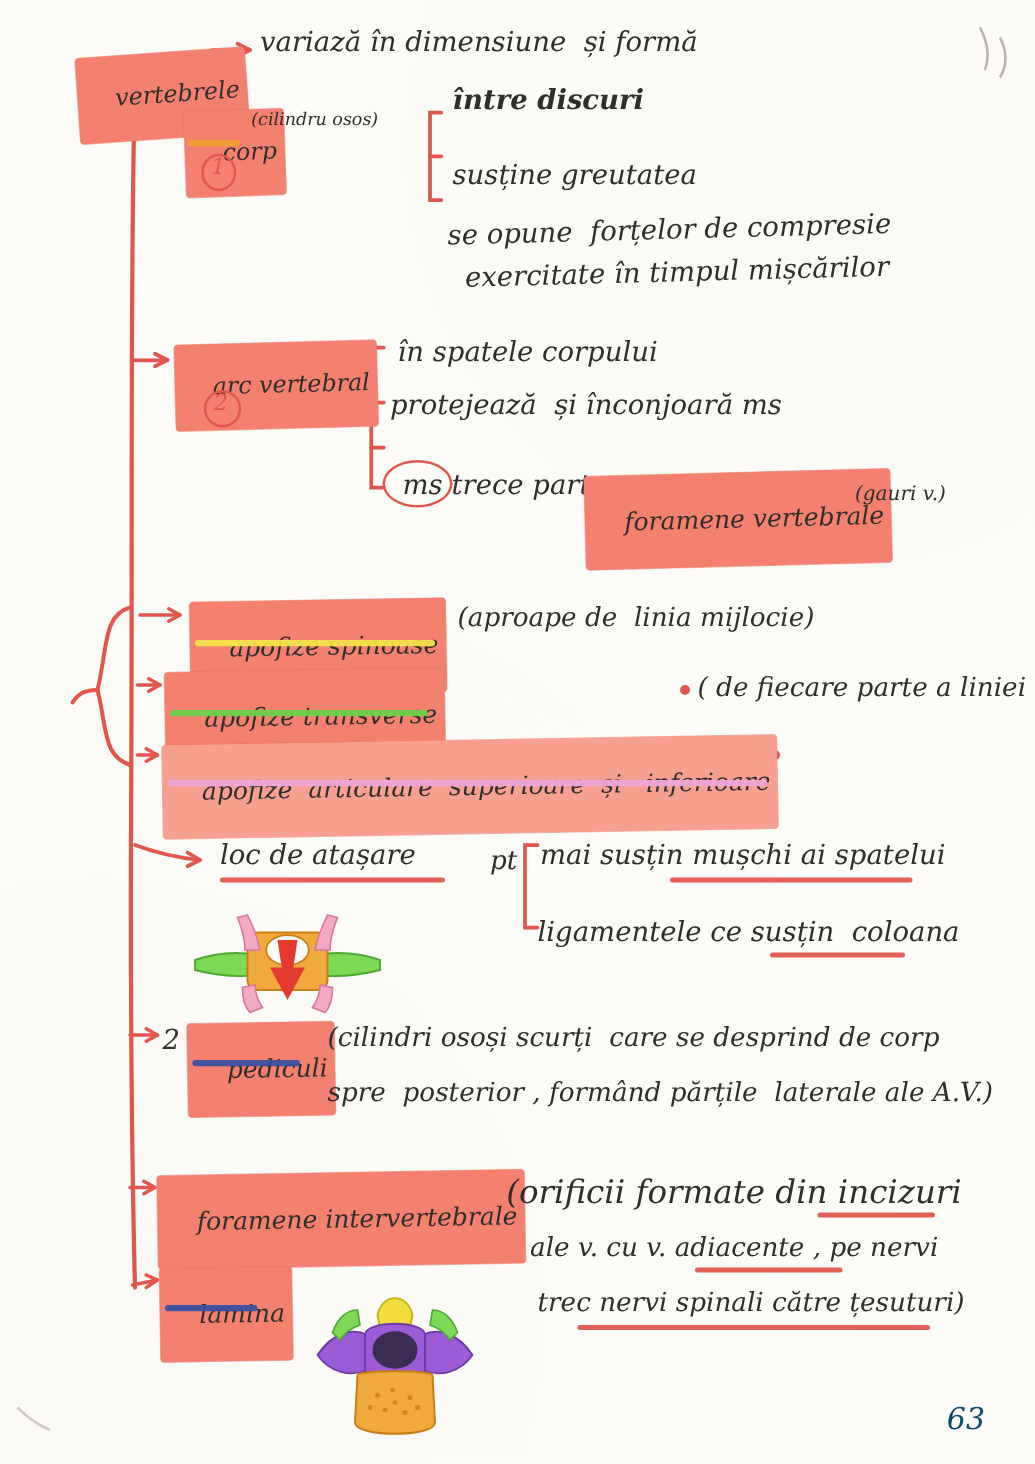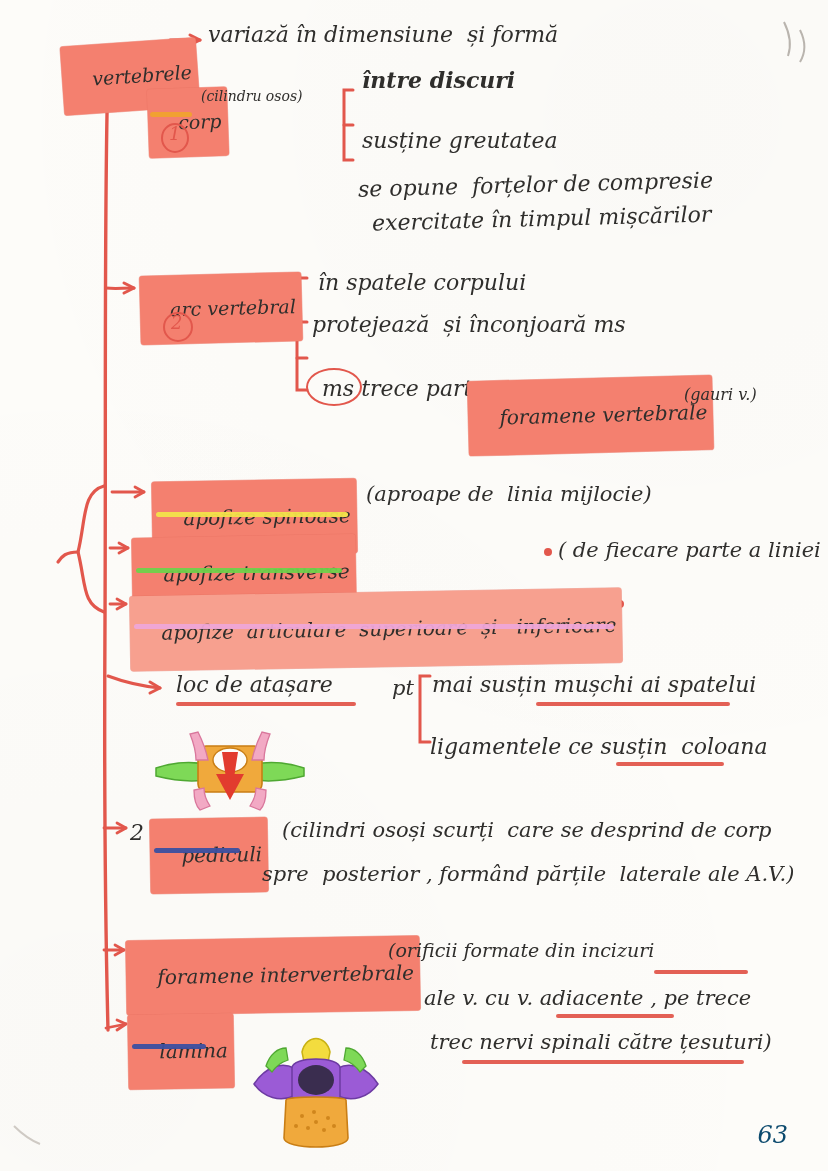--- a/index.html
+++ b/index.html
@@ -236,30 +236,30 @@
     <path d="M44 74 C44 84, 46 90, 50 94 L60 90 C56 84, 54 78, 54 72 Z" fill="#f2a9c4" stroke="#d9779c" stroke-width="1.3"></path>
     <path d="M116 74 C116 84, 114 90, 110 94 L100 90 C104 84, 106 78, 106 72 Z" fill="#f2a9c4" stroke="#d9779c" stroke-width="1.3"></path>
   </svg>
 
   <div class="hand ink" style="left:130px; top:820px; font-size:22px;">2</div>
   <div class="hl" style="left:150px; top:818px; font-size:20px; transform:rotate(-1deg);">
     <span>pediculi</span>
   </div>
   <div class="ul" style="left:154px; top:848px; width:86px; background:#3b4fa0;"></div>
 
-  <div class="hand ink" style="left:262px; top:818px; font-size:21px;margin-left:20px;">(cilindri osoși scurți  care se desprind de corp</div>
+  <div class="hand ink" style="left:262px; top:818px; font-size:21px;">(cilindri osoși scurți  care se desprind de corp</div>
   <div class="hand ink" style="left:262px; top:862px; font-size:21px;">spre  posterior , formând părțile  laterale ale A.V.)</div>
 
   <div class="hl" style="left:126px; top:938px; font-size:20px; transform:rotate(-1deg);">
     <span>foramene intervertebrale</span>
   </div>
-  <div class="hand ink" style="left:388px; top:940px; font-size:19px;">(orificii formate din incizuri</div>
+  <div class="hand ink" style="left:405px; top:940px; font-size:26px;">(orificii formate din incizuri</div>
   <div class="ul" style="left:654px; top:970px; width:94px; background:#e2574c; height:4px;"></div>
 
-  <div class="hand ink" style="left:424px; top:986px; font-size:21px;">ale v. cu v. adiacente , pe trece</div>
+  <div class="hand ink" style="left:424px; top:986px; font-size:21px;">ale v. cu v. adiacente , pe nervi</div>
   <div class="ul" style="left:556px; top:1014px; width:118px; background:#e2574c; height:4px;"></div>
 
   <div class="hand ink" style="left:430px; top:1030px; font-size:21px;">trec nervi spinali către țesuturi)</div>
   <div class="ul" style="left:462px; top:1060px; width:282px; background:#e2574c; height:4px;"></div>
 
   <div class="hl" style="left:128px; top:1014px; font-size:20px; transform:rotate(-1deg);">
     <span>lamina</span>
   </div>
   <div class="ul" style="left:132px; top:1044px; width:74px; background:#3b4fa0;"></div>
 

